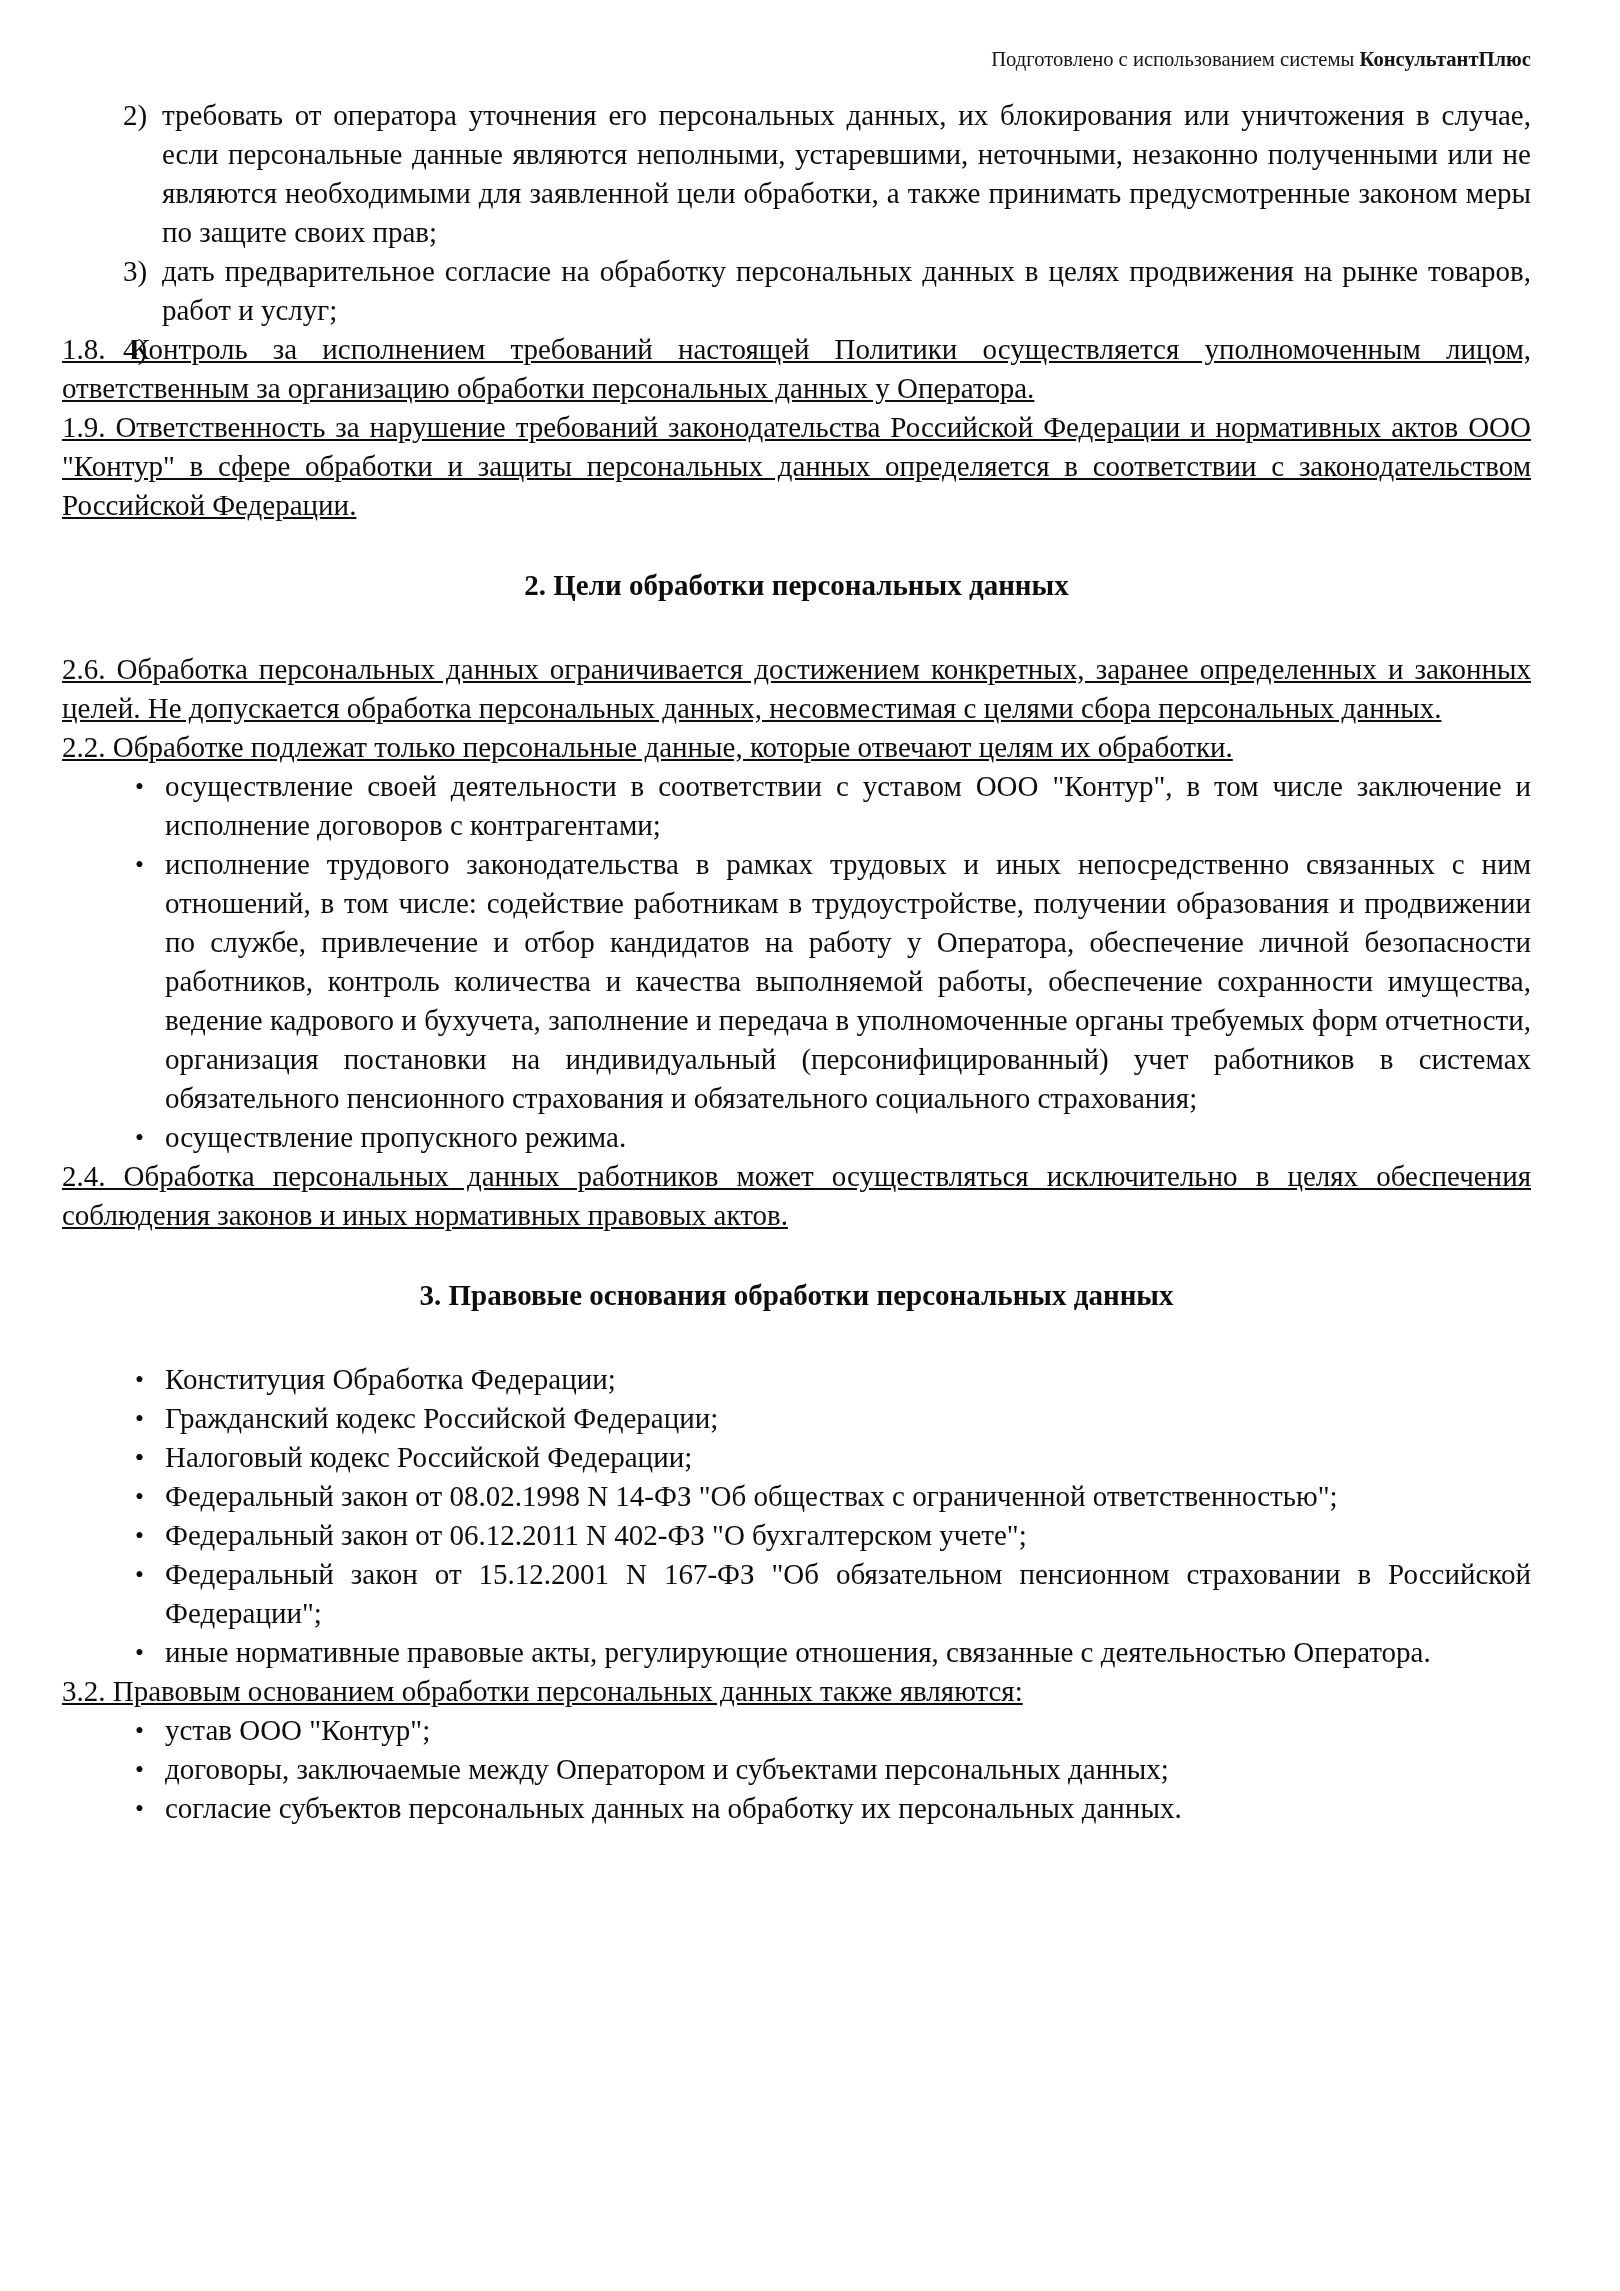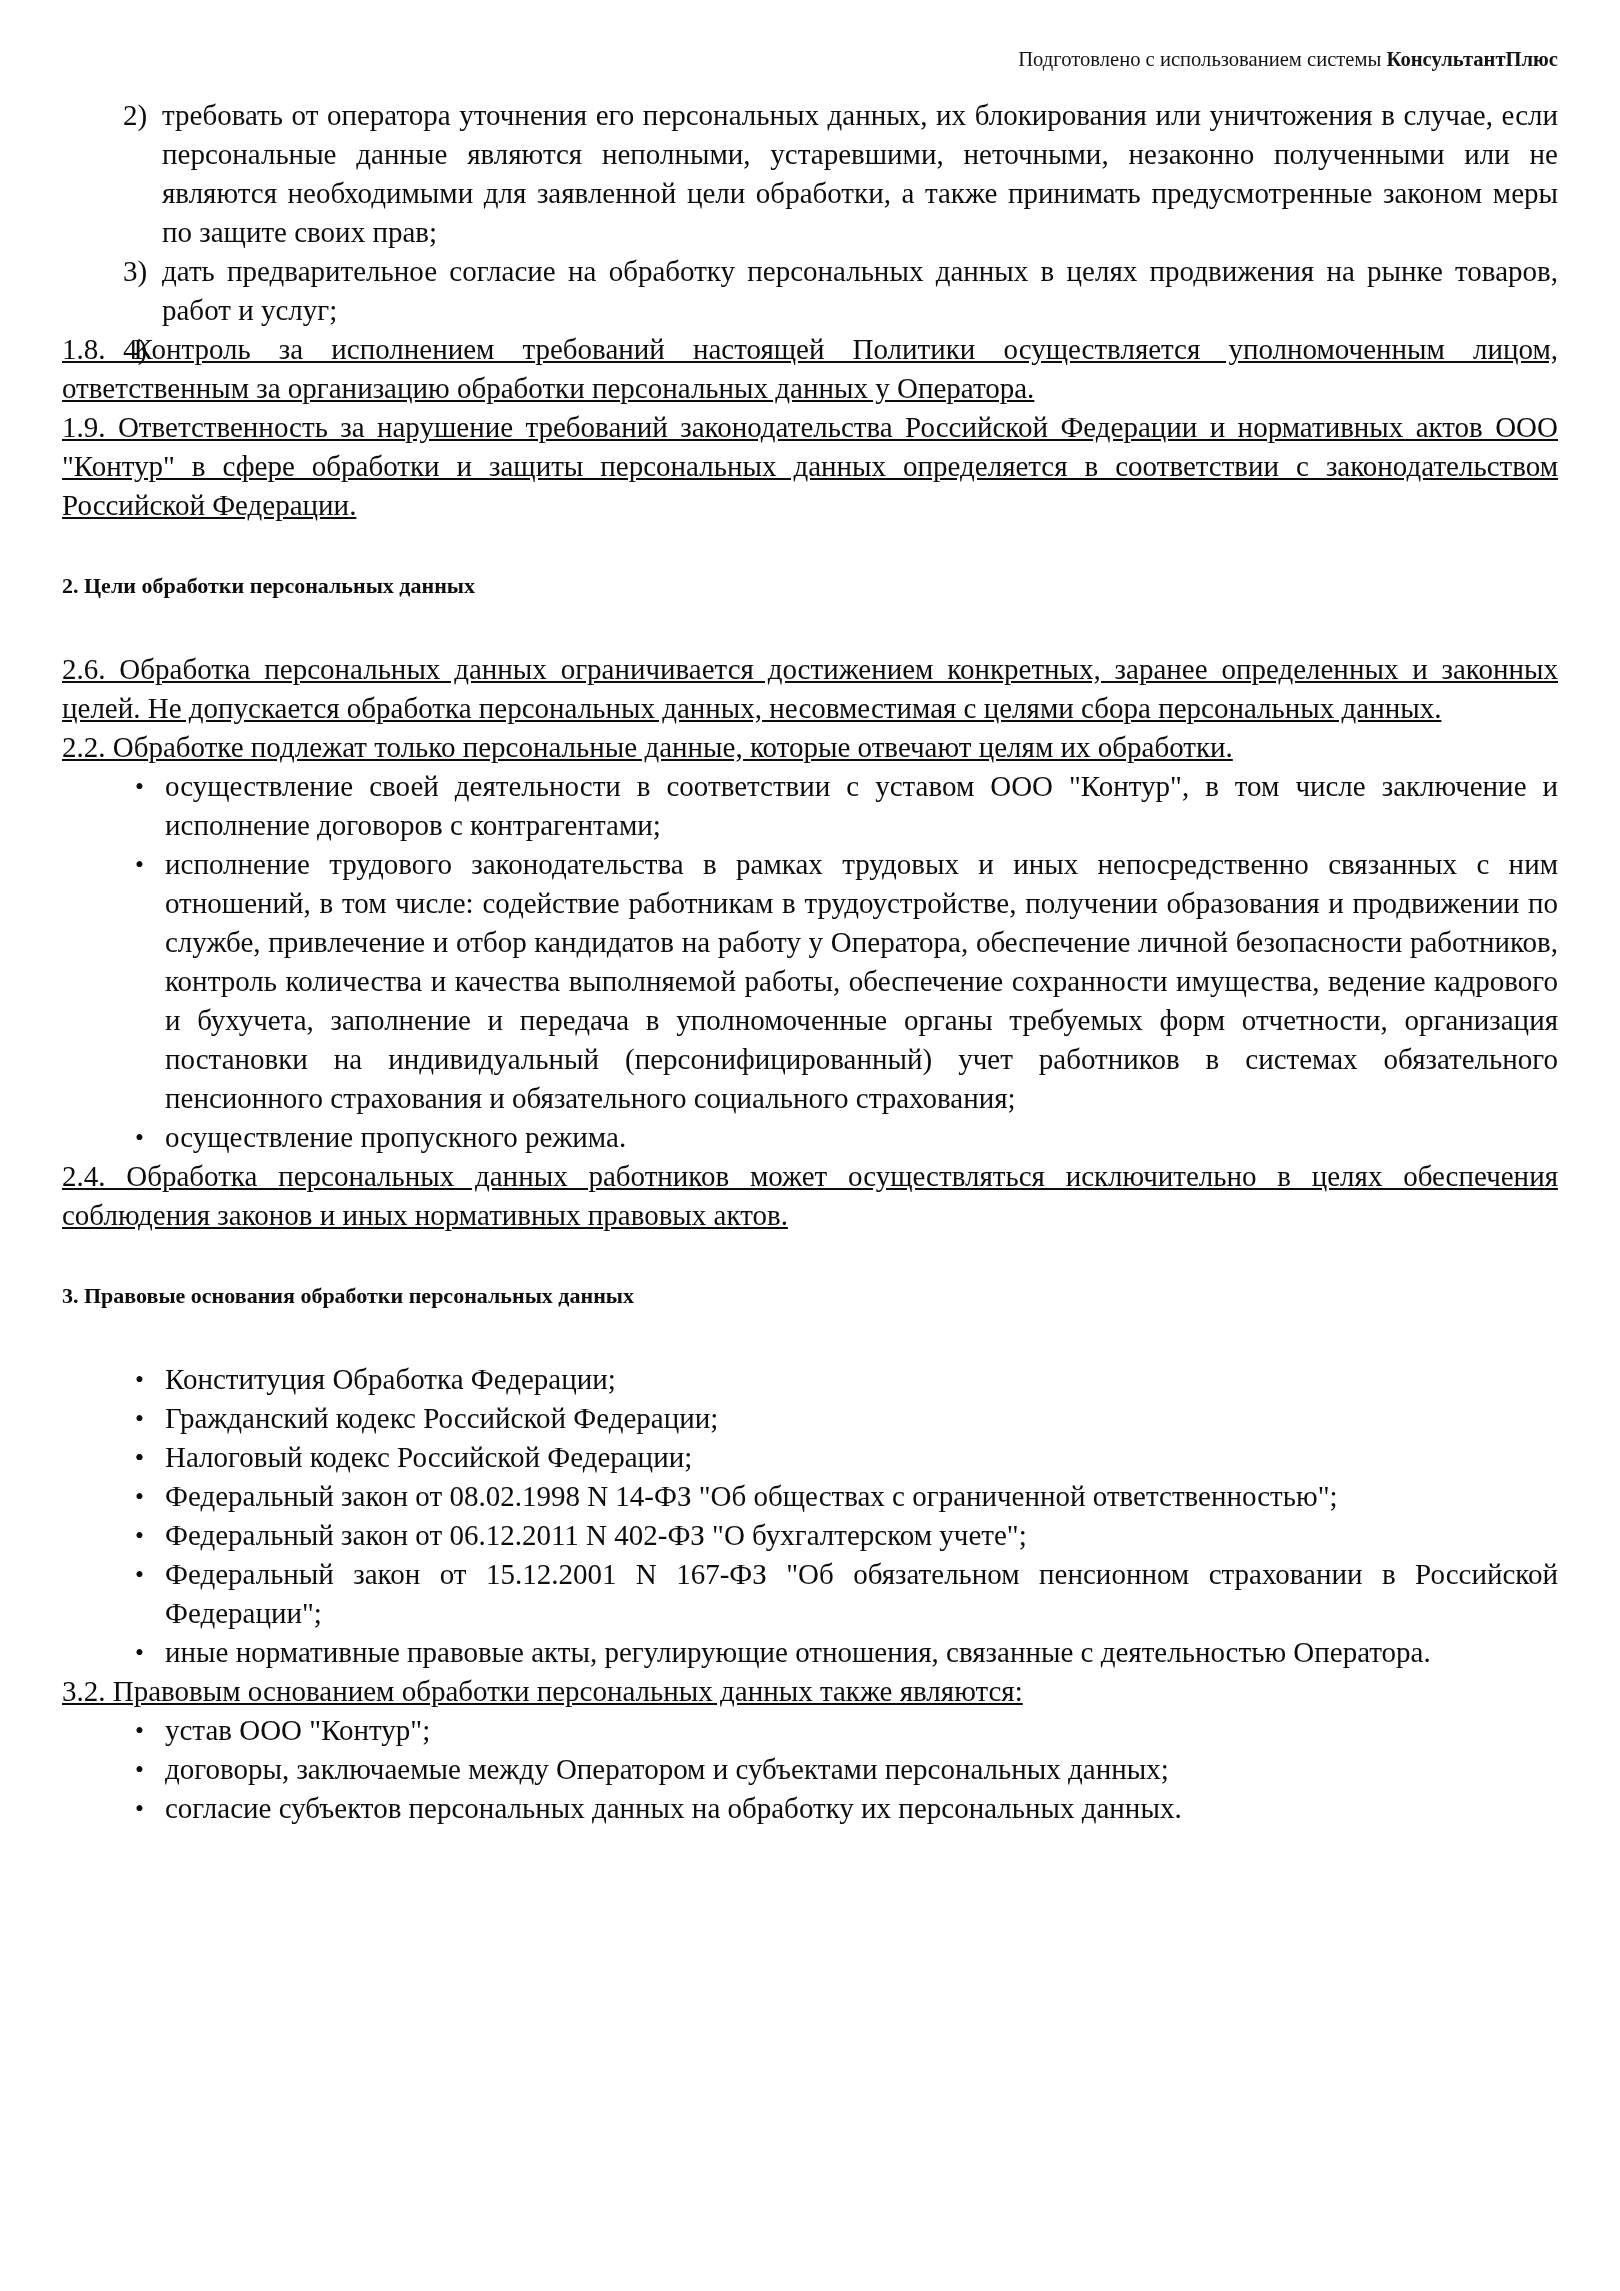--- a/index.html
+++ b/index.html
@@ -4,21 +4,21 @@
 <style>
   * { margin: 0; padding: 0; box-sizing: border-box; }
   html, body { background: #ffffff; }
   body {
     width: 1620px;
     height: 2292px;
     overflow: hidden;
     font-family: "Liberation Serif", "DejaVu Serif", serif;
     color: #0d0d0d;
   }
-  .page { padding: 47px 62px 0 62px; }
+  .page { padding: 47px 89px 0 62px; }
 
   .header-note {
     text-align: right;
     font-size: 20.6px;
     line-height: 25.5px;
     margin-bottom: 23.5px;
     color: #141414;
   }
   .header-note .brand { font-weight: bold; }
 
@@ -38,23 +38,23 @@
     padding-left: 103px;
     text-align: justify;
   }
   .bullet-item .bullet {
     position: absolute;
     left: 73px;
     font-size: 25.5px;
   }
 
   .heading {
-    font-size: 22px;
+    font-size: 29px;
     font-weight: bold;
-    text-align: left;
+    text-align: center;
     margin: 41px 0 45px 0;
   }
 </style>
 </head>
 <body>
 
 <div class="page">
 
   <div class="header-note">
     <span>Подготовлено с использованием системы </span><span class="brand">КонсультантПлюс</span>

